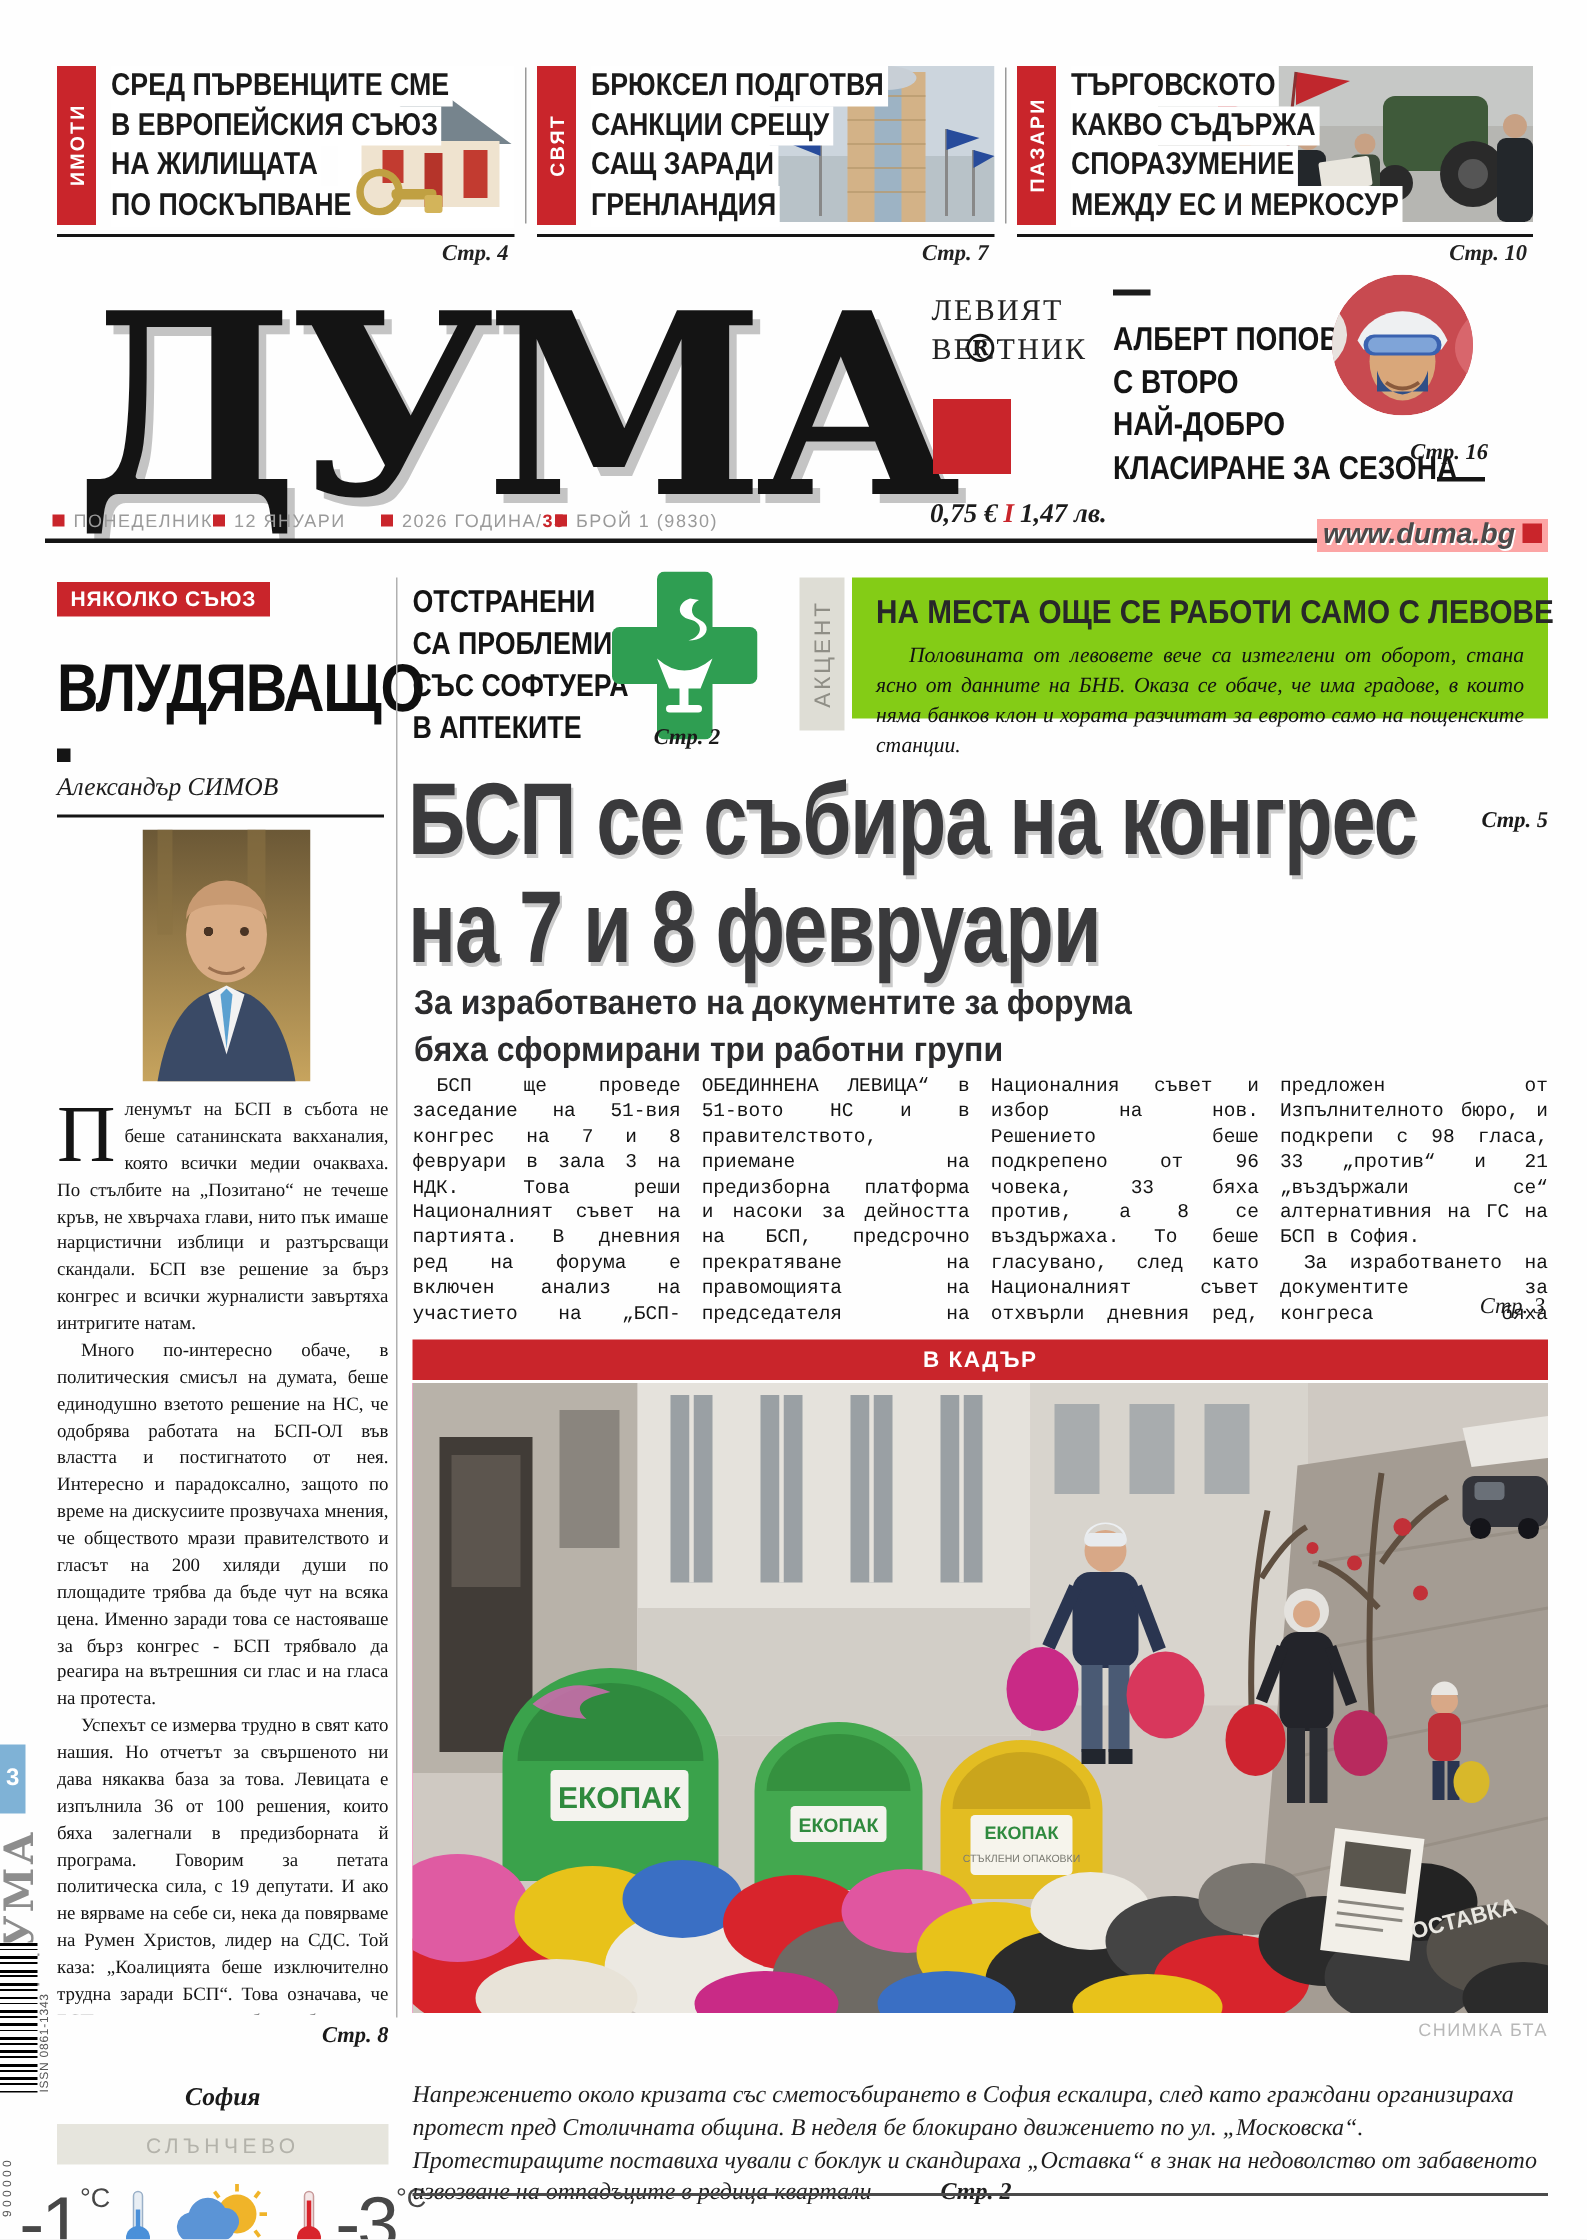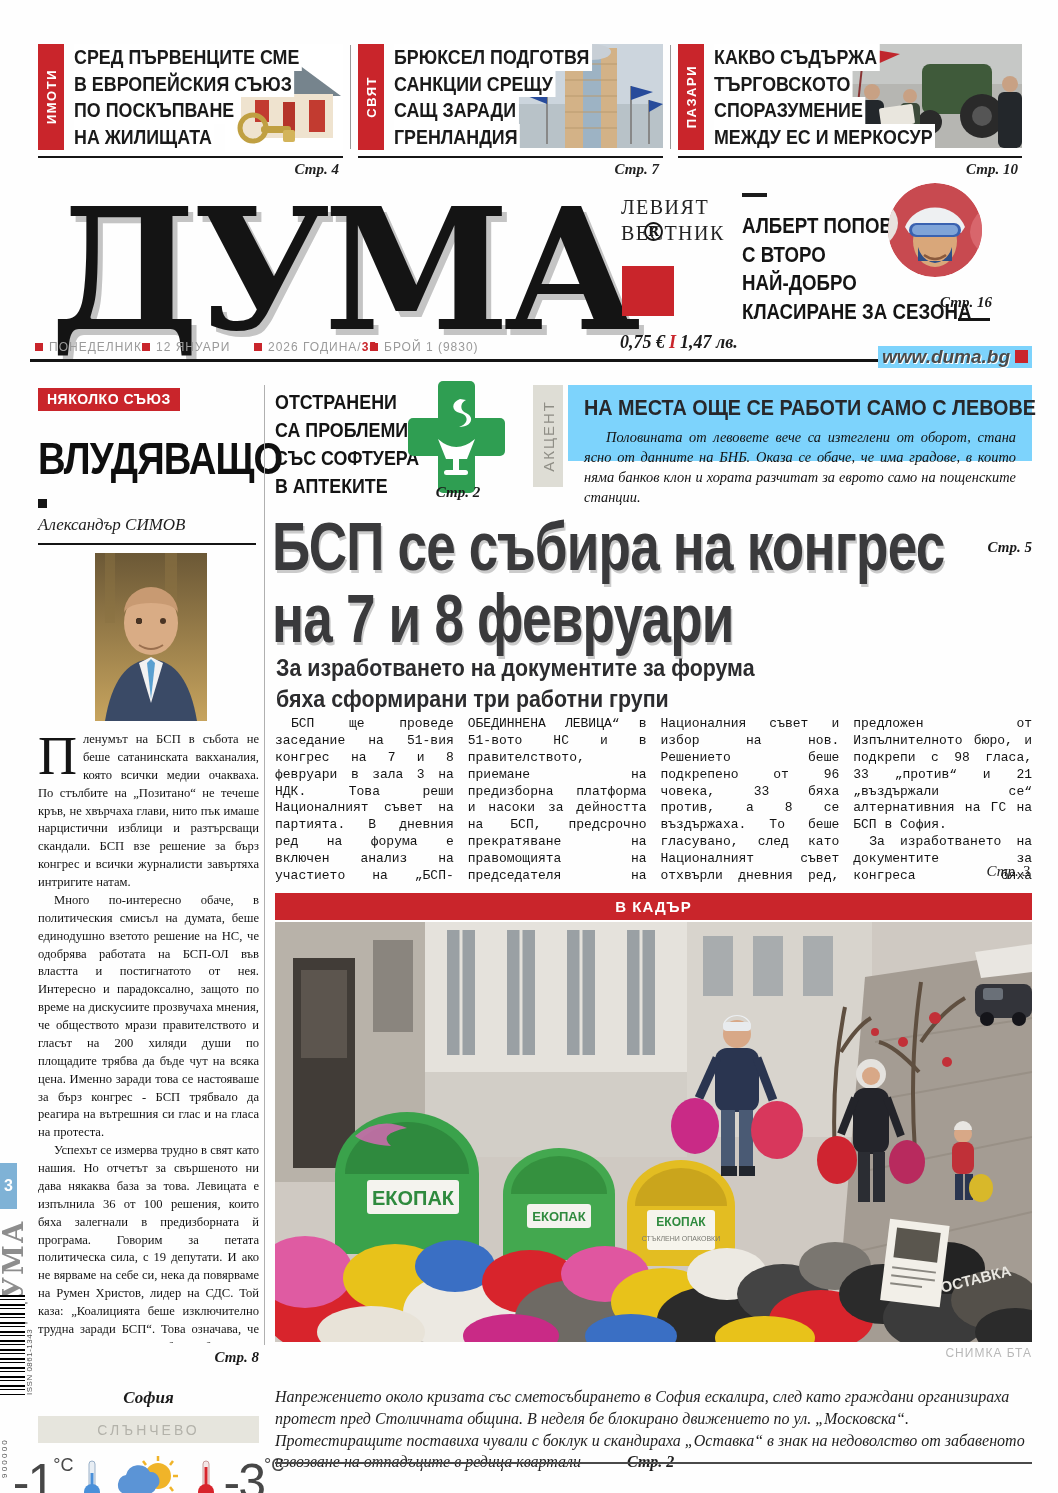--- a/index.html
+++ b/index.html
@@ -32,21 +32,21 @@
   .m-dash{position:absolute;left:742px;top:193px;width:25px;height:4px;background:#1c1c1c;}
   .m-promo{position:absolute;left:742px;top:212px;font-weight:bold;font-size:22px;line-height:1.3;color:#141414;}
   .m-skier{position:absolute;left:888px;top:183px;width:94px;height:94px;border-radius:50%;overflow:hidden;}
   .m-page16{position:absolute;left:932px;top:294px;width:60px;text-align:right;
             font-family:"Liberation Serif",serif;font-style:italic;font-weight:bold;font-size:15px;}
   .m-rule16{position:absolute;left:958px;top:318px;width:32px;height:3px;background:#151515;}
   .m-price{position:absolute;left:620px;top:332px;font-family:"Liberation Serif",serif;
            font-style:italic;font-weight:bold;font-size:18px;color:#1c1c1c;}
   .m-price .sep{color:#c9252b;padding:0 4px;}
   .m-web{position:absolute;left:878px;top:346px;font-weight:bold;font-style:italic;font-size:19px;
-         color:#4a4a4a;text-shadow:1px 1px 0 #fff;z-index:3;background:#7dd3fc;padding:0 4px;text-align:center;}
+         color:#4a4a4a;text-shadow:1px 1px 0 #fff;z-index:3;background:#fca5a5;padding:0 4px;text-align:center;}
   .m-web .sq{display:inline-block;width:13px;height:13px;background:#c9252b;margin-left:5px;}
 
   
   .dateline{position:absolute;left:0;top:340px;width:1058px;height:16px;font-size:12px;
             color:#9a9a9a;letter-spacing:1px;}
   .dl-item{position:absolute;top:0;white-space:nowrap;}
   .dl-item .sq{display:inline-block;width:8px;height:8px;background:#c9252b;margin-right:6px;}
   .dl-item .red{color:#c9252b;font-weight:bold;}
   .main-rule{position:absolute;left:30px;top:359px;width:998px;height:3px;background:#141414;}
 
@@ -91,21 +91,21 @@
   .coldiv{position:absolute;left:264px;top:385px;width:1px;height:960px;background:#b0b0b0;}
 
   
   .ph-head{position:absolute;left:275px;top:388px;font-weight:bold;font-size:21px;line-height:1.33;color:#141414;}
   .ph-cross{position:absolute;left:408px;top:381px;}
   .ph-page{position:absolute;left:408px;top:484px;width:100px;text-align:center;
            font-family:"Liberation Serif",serif;font-style:italic;font-weight:bold;font-size:15px;}
   .ak-label{position:absolute;left:533px;top:385px;width:30px;height:102px;background:#deddd5;
             display:flex;align-items:center;justify-content:center;}
   .ak-label span{writing-mode:vertical-rl;transform:rotate(180deg);color:#8f8e86;font-size:15px;letter-spacing:2px;}
-  .ak-box{position:absolute;left:568px;top:385px;width:464px;height:76px;background:#7dd3fc;box-sizing:border-box;
+  .ak-box{position:absolute;left:568px;top:385px;width:464px;height:94px;background:#84cc16;box-sizing:border-box;
           padding:10px 16px;}
   .ak-title{font-weight:bold;font-size:22px;color:#27272a;}
   .ak-body{margin-top:7px;font-family:"Liberation Serif",serif;font-style:italic;font-size:14.4px;
            line-height:1.38;color:#111;text-indent:22px;text-align:justify;}
   .ak-page{position:absolute;right:26px;top:492px;font-family:"Liberation Serif",serif;font-style:italic;
            font-weight:bold;font-size:15px;margin-top:47px;}
 
   
   .lead-head{position:absolute;left:272px;top:510px;font-weight:bold;font-size:68px;line-height:1.06;
              color:#3a3a3c;letter-spacing:-1px;text-shadow:2px 3px 0 rgba(110,110,110,.35);}
@@ -148,22 +148,22 @@
         <rect x="30" y="56" width="14" height="22" fill="#c23b30"></rect>
         <rect x="58" y="58" width="12" height="36" fill="#b5342a"></rect>
         <circle cx="28" cy="84" r="13" fill="none" stroke="#c0a042" stroke-width="5"></circle>
         <rect x="36" y="82" width="30" height="7" rx="3" fill="#c0a042"></rect>
         <rect x="58" y="86" width="12" height="12" rx="2" fill="#d3b45a"></rect>
       </svg>
     </div>
     <div class="t-head">
       <div class="t-line"><span>СРЕД ПЪРВЕНЦИТЕ СМЕ</span></div>
       <div class="t-line"><span>В ЕВРОПЕЙСКИЯ СЪЮЗ</span></div>
+      <div class="t-line"><span>НА ЖИЛИЩАТА</span></div>
       <div class="t-line"><span>ПО ПОСКЪПВАНЕ</span></div>
-      <div class="t-line"><span>НА ЖИЛИЩАТА</span></div>
     </div>
     <div class="t-rule" style="width:305px;"></div>
     <div class="t-page" style="right:4px;">Стр. 4</div>
   </div>
 
   <div class="vdiv" style="left:350px;"></div>
 
   <div class="teaser" style="left:358px;width:305px;">
     <div class="t-tag">
         <span>СВЯТ</span>
@@ -226,22 +226,22 @@
             <rect x="88" y="56" width="24" height="48" rx="6" fill="#23272b"></rect>
           <circle cx="138" cy="52" r="7" fill="#c8a184"></circle>
             <rect x="128" y="59" width="20" height="45" rx="5"></rect>
           <circle cx="238" cy="40" r="8" fill="#c8a184"></circle>
             <rect x="226" y="48" width="24" height="56" rx="6" fill="#23272b"></rect>
         </g>
         <rect x="108" y="62" width="34" height="20" rx="2" fill="#e9e6de" transform="rotate(-8 125 72)"></rect>
       </svg>
     </div>
     <div class="t-head">
+      <div class="t-line"><span>ТЪРГОВСКОТО</span></div>
       <div class="t-line"><span>КАКВО СЪДЪРЖА</span></div>
-      <div class="t-line"><span>ТЪРГОВСКОТО</span></div>
       <div class="t-line"><span>СПОРАЗУМЕНИЕ</span></div>
       <div class="t-line"><span>МЕЖДУ ЕС И МЕРКОСУР</span></div>
     </div>
     <div class="t-rule" style="width:344px;"></div>
     <div class="t-page" style="right:4px;">Стр. 10</div>
   </div>
 
   <div class="logo"><span>ДУМА</span><sup>®</sup></div>
   <div class="tagline">
     <div>ЛЕВИЯТ</div>

